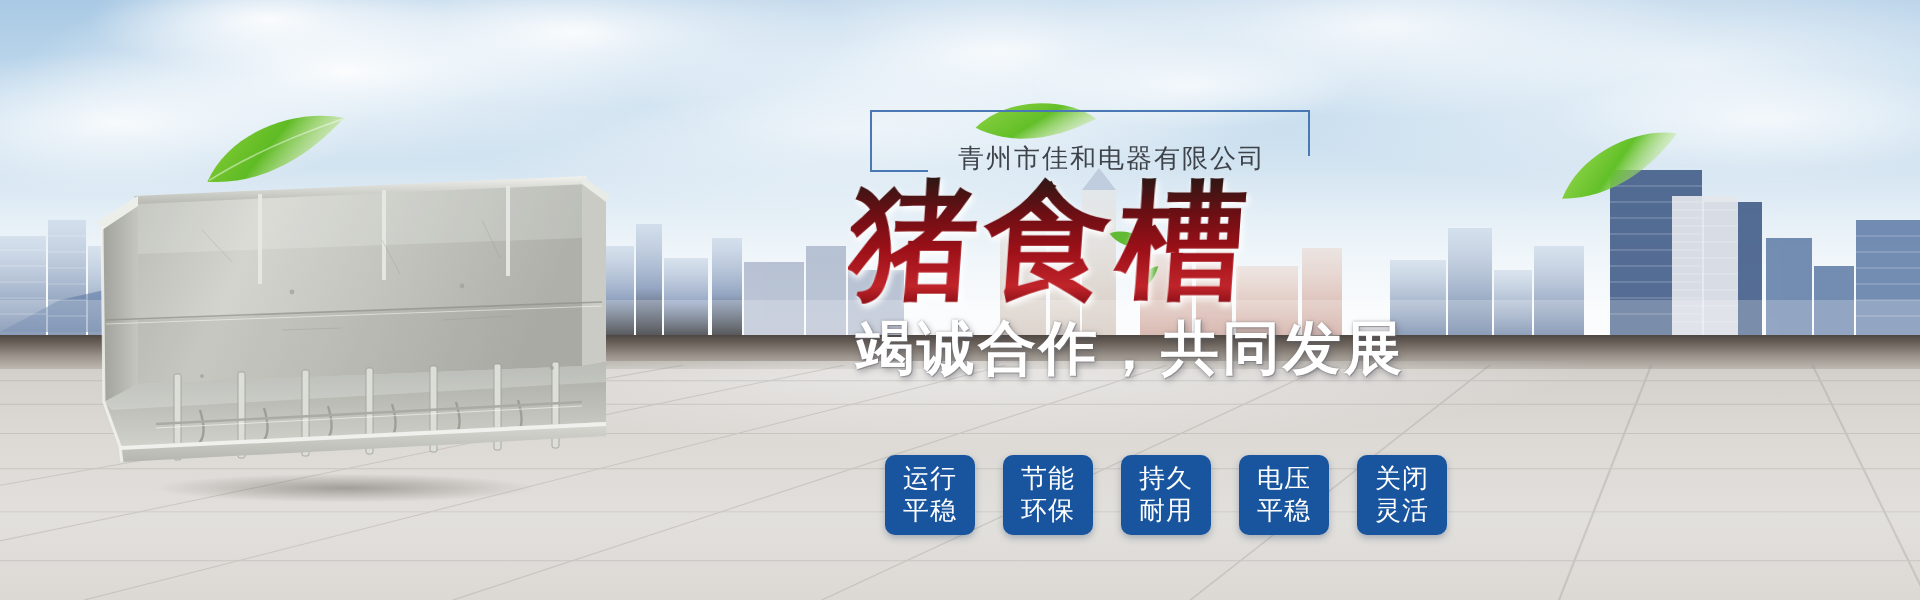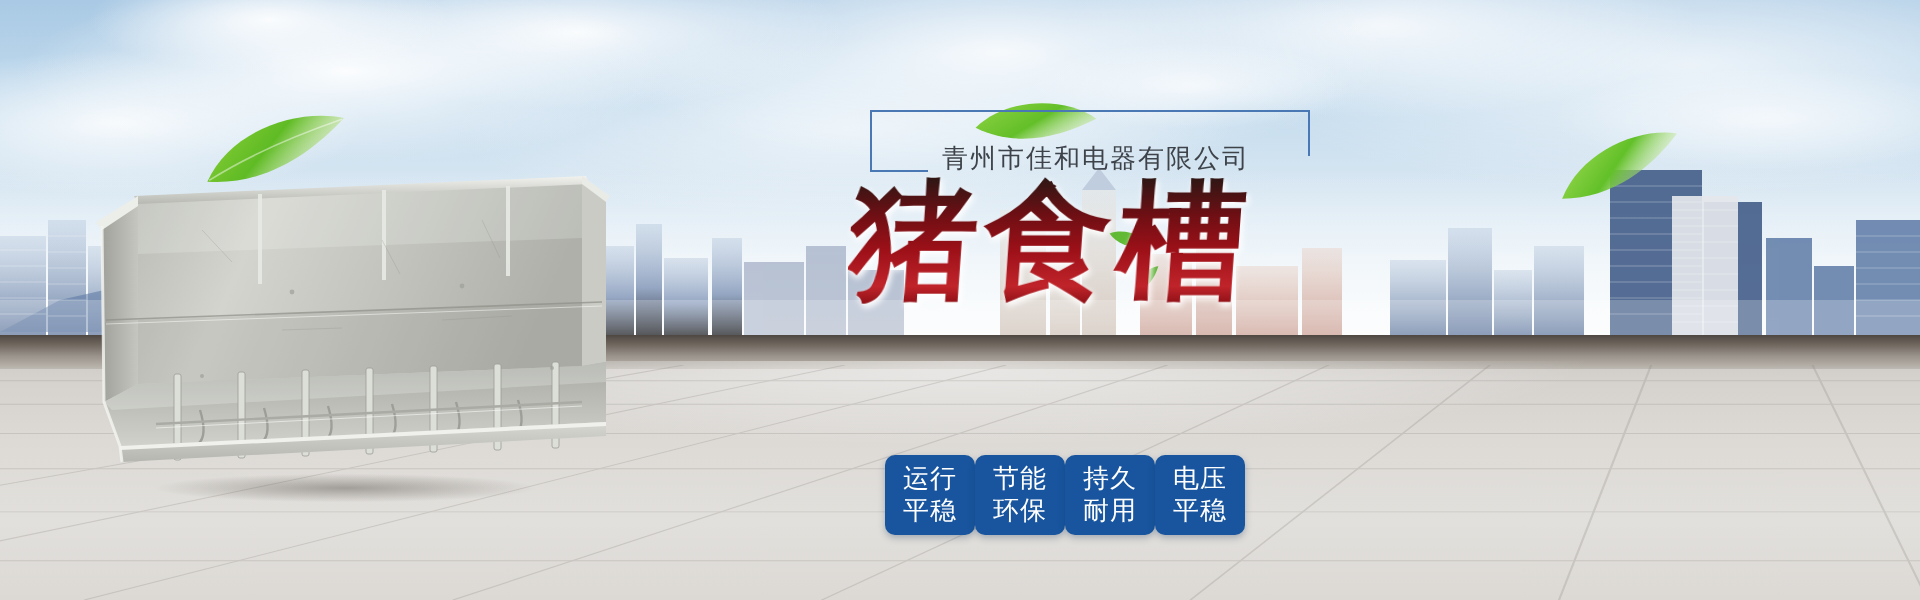--- a/index.html
+++ b/index.html
@@ -94,21 +94,21 @@
   .company-frame .fr-left{
     position:absolute; left:0; top:0; width:2px; height:62px; background:#4a78b4;
   }
   .company-frame .fr-right{
     position:absolute; right:0; top:0; width:2px; height:46px; background:#4a78b4;
   }
   .company-frame .fr-bot{
     position:absolute; left:0; bottom:0; width:58px; height:2px; background:#4a78b4;
   }
   .company-name{
-    position:absolute; left:72px; bottom:-4px;
+    position:absolute; left:88px; bottom:-4px;
     font-size:26px; letter-spacing:2px; color:#3e434a; white-space:nowrap;
     font-family:Liberation Sans, sans-serif;
   }
 
   .main-title{
     margin-top:4px;
     margin-left:-10px;
     font-size:128px;
     line-height:1.0;
     font-weight:700;
@@ -135,21 +135,21 @@
     font-family:"DejaVu Sans","Liberation Sans",sans-serif;
     text-shadow:
       0 0 2px rgba(90,90,95,.55),
       1px 1px 0 rgba(110,110,115,.45),
       2px 3px 6px rgba(80,80,90,.45);
   }
 
   .badges{
     position:absolute;
     left:885px; top:455px;
-    display:flex; gap:0;
+    display:flex; gap:28px;
   }
   .badge{
     width:90px; height:80px;
     background:#18559e;
     border-radius:10px;
     display:flex; flex-direction:column;
     align-items:center; justify-content:center;
     color:#ffffff;
     font-size:26px;
     line-height:1.22;
@@ -421,34 +421,39 @@
     <div class="company-frame">
       <div class="fr-top"></div>
       <div class="fr-left"></div>
       <div class="fr-right"></div>
       <div class="fr-bot"></div>
       <div class="company-name">青州市佳和电器有限公司</div>
     </div>
 
     <div class="main-title">猪食槽</div>
 
+    <div class="sub-title">竭诚合作，共同发展</div>
   </div>
 
   <div class="badges">
     <div class="badge">
       <span>运行</span>
       <span>平稳</span>
     </div>
     <div class="badge">
       <span>节能</span>
       <span>环保</span>
     </div>
     <div class="badge">
       <span>持久</span>
       <span>耐用</span>
     </div>
     <div class="badge">
       <span>电压</span>
       <span>平稳</span>
     </div>
+    <div class="badge">
+      <span>关闭</span>
+      <span>灵活</span>
+    </div>
   </div>
 
 </div>
 
 </body></html>

